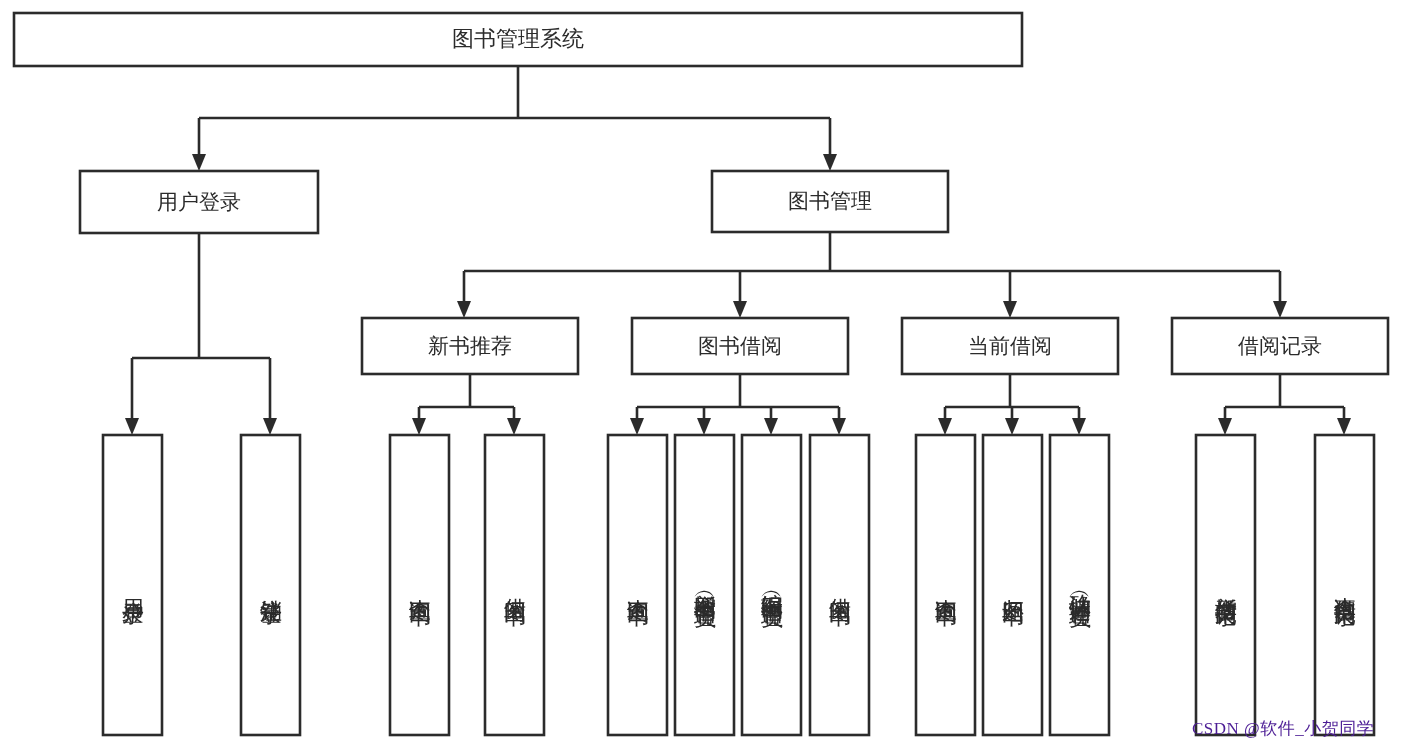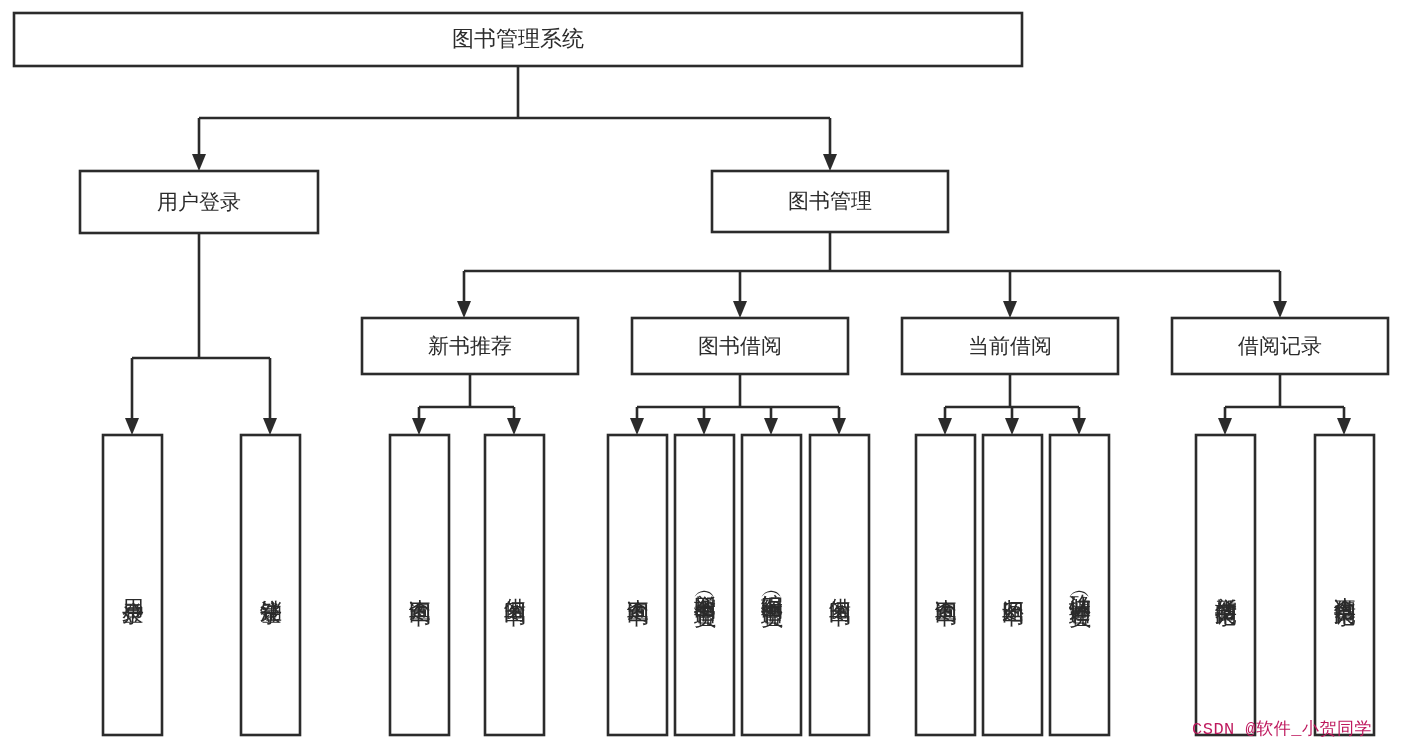--- a/index.html
+++ b/index.html
@@ -69,23 +69,23 @@
     font-family: "Liberation Sans", "DejaVu Sans", sans-serif;
     font-size: 22px;
     line-height: 1.22;
     letter-spacing: 2px;
     color: #2b2b2b;
     white-space: nowrap;
     text-align: center;
   }
   .watermark {
     position: absolute;
-    font-family: Liberation Mono, monospace;
+    font-family: Liberation Serif, serif;
     font-size: 17px;
-    color: #be185d;
+    color: #4c1d95;
     white-space: nowrap;
     letter-spacing: 0.5px;
   }
 </style>
 </head>
 <body>
 
 <div id="diagram-root">
 
   <svg class="diagram-canvas" viewBox="0 0 1405 747">

